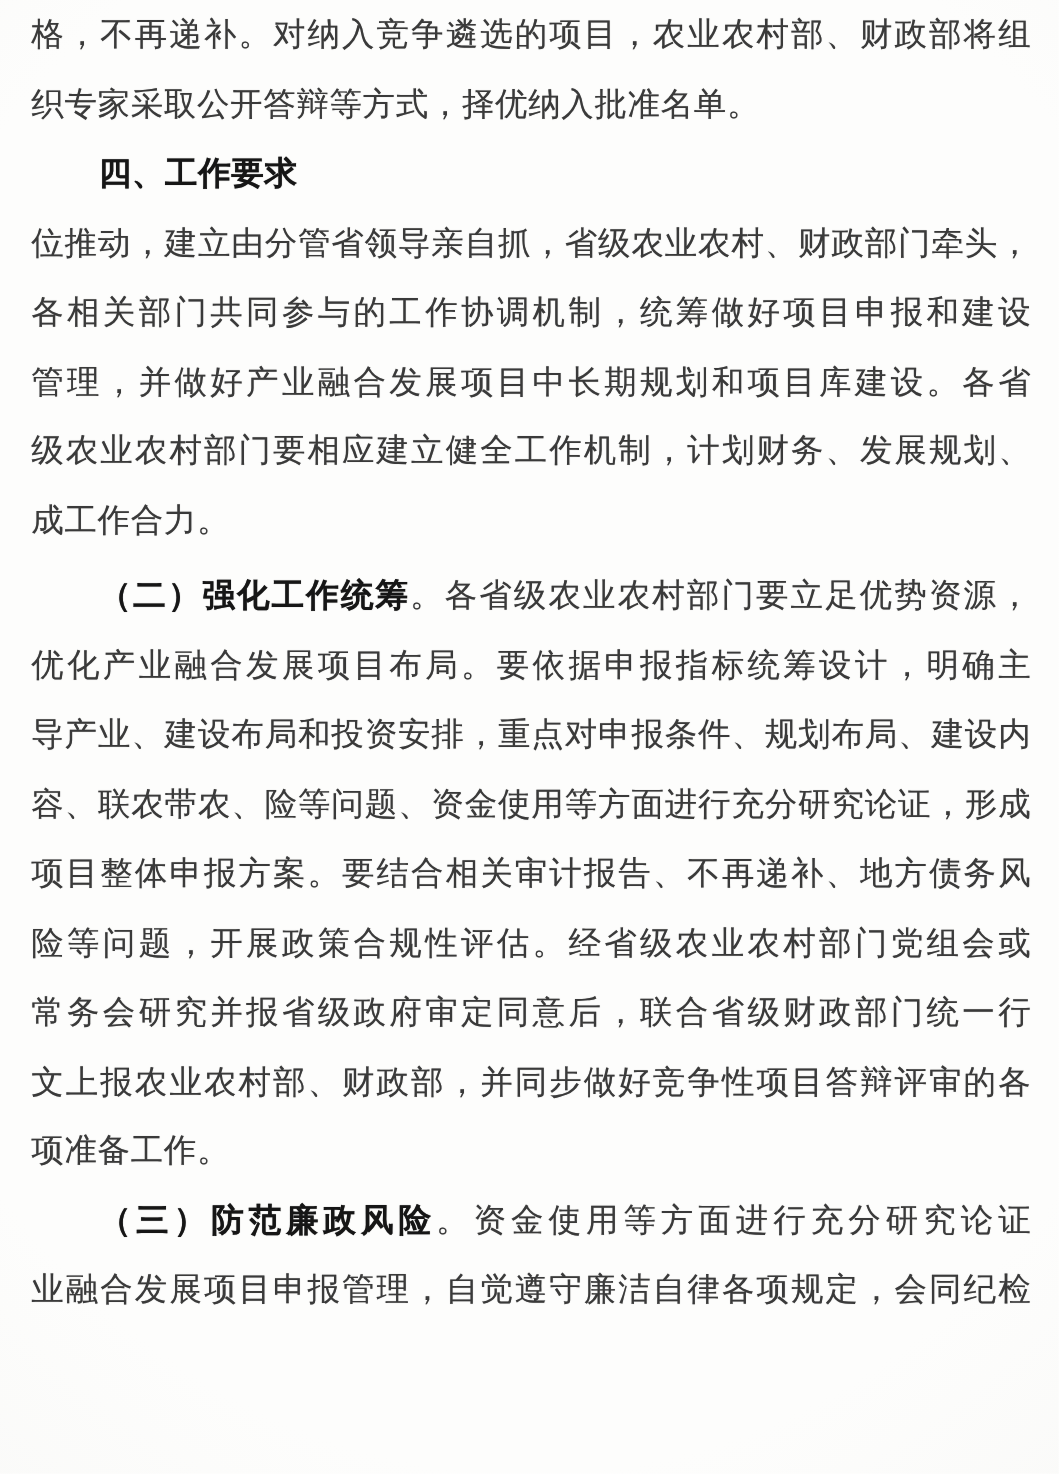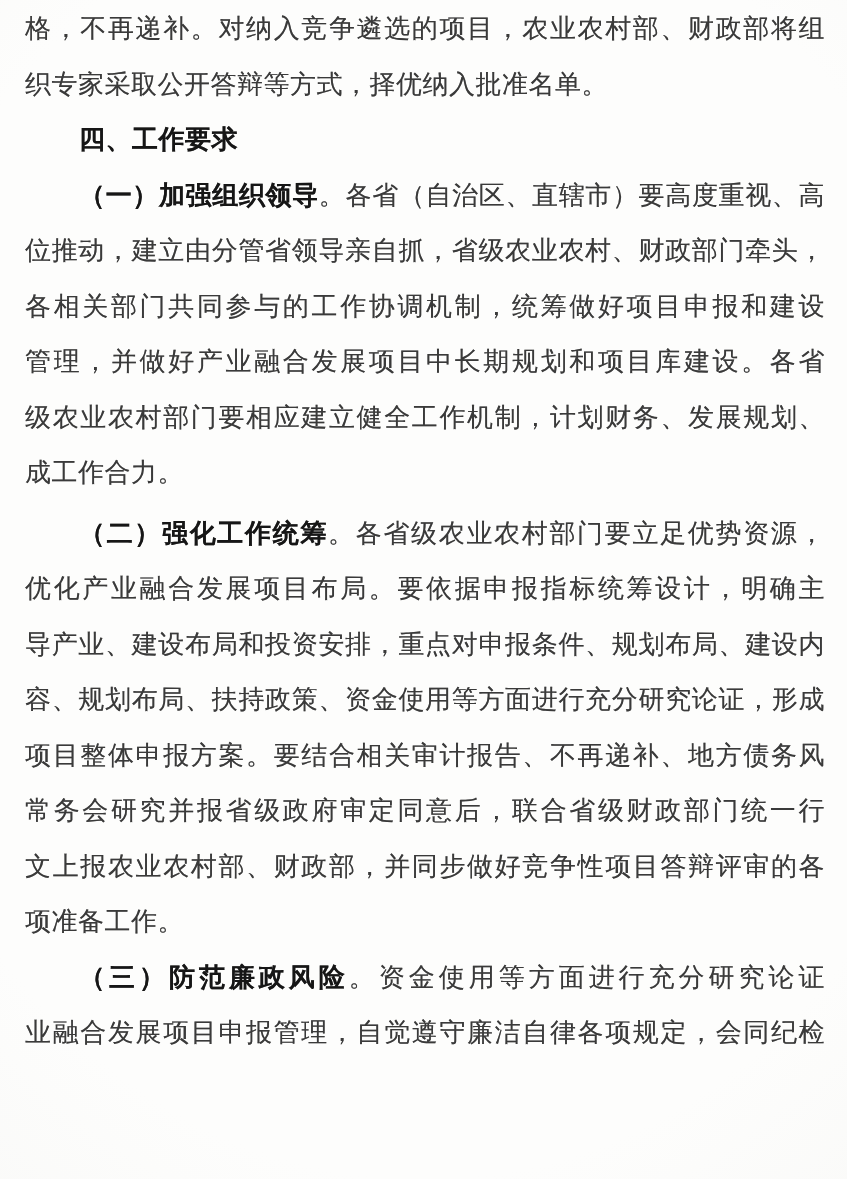--- a/index.html
+++ b/index.html
@@ -51,43 +51,43 @@
 <body>
 
 <div class="page">
 
   <div class="line j"><span class="b"></span><span>格，不再递补。对纳入竞争遴选的项目，农业农村部、财政部将组</span></div>
 
   <div class="line"><span class="b"></span><span>织专家采取公开答辩等方式，择优纳入批准名单。</span></div>
 
   <div class="line ind"><span class="b">四、工作要求</span><span></span></div>
 
-  <div class="line j ind"><span class="b">（一）加强组织领导</span><span>。各省（自治区、直辖市）要高度重视、高</span></div>
 
   <div class="line j"><span class="b"></span><span>位推动，建立由分管省领导亲自抓，省级农业农村、财政部门牵头，</span></div>
 
   <div class="line j"><span class="b"></span><span>各相关部门共同参与的工作协调机制，统筹做好项目申报和建设</span></div>
 
   <div class="line j"><span class="b"></span><span>管理，并做好产业融合发展项目中长期规划和项目库建设。各省</span></div>
 
   <div class="line j"><span class="b"></span><span>级农业农村部门要相应建立健全工作机制，计划财务、发展规划、</span></div>
 
 
   <div class="line"><span class="b"></span><span>成工作合力。</span></div>
 
   <div class="line j ind psp"><span class="b">（二）强化工作统筹</span><span>。各省级农业农村部门要立足优势资源，</span></div>
 
   <div class="line j"><span class="b"></span><span>优化产业融合发展项目布局。要依据申报指标统筹设计，明确主</span></div>
 
   <div class="line j"><span class="b"></span><span>导产业、建设布局和投资安排，重点对申报条件、规划布局、建设内</span></div>
 
-  <div class="line j"><span class="b"></span><span>容、规划布局、扶持政策、资金使用等方面进行充分研究论证，形成</span></div>
+  <div class="line j"><span class="b"></span><span>容、联农带农、险等问题、资金使用等方面进行充分研究论证，形成</span></div>
 
   <div class="line j"><span class="b"></span><span>项目整体申报方案。要结合相关审计报告、不再递补、地方债务风</span></div>
 
+  <div class="line j"><span class="b"></span><span>险等问题，开展政策合规性评估。经省级农业农村部门党组会或</span></div>
 
   <div class="line j"><span class="b"></span><span>常务会研究并报省级政府审定同意后，联合省级财政部门统一行</span></div>
 
   <div class="line j"><span class="b"></span><span>文上报农业农村部、财政部，并同步做好竞争性项目答辩评审的各</span></div>
 
   <div class="line"><span class="b"></span><span>项准备工作。</span></div>
 
   <div class="line j ind"><span class="b">（三）防范廉政风险</span><span>。资金使用等方面进行充分研究论证</span></div>
 
   <div class="line j"><span class="b"></span><span>业融合发展项目申报管理，自觉遵守廉洁自律各项规定，会同纪检</span></div>

